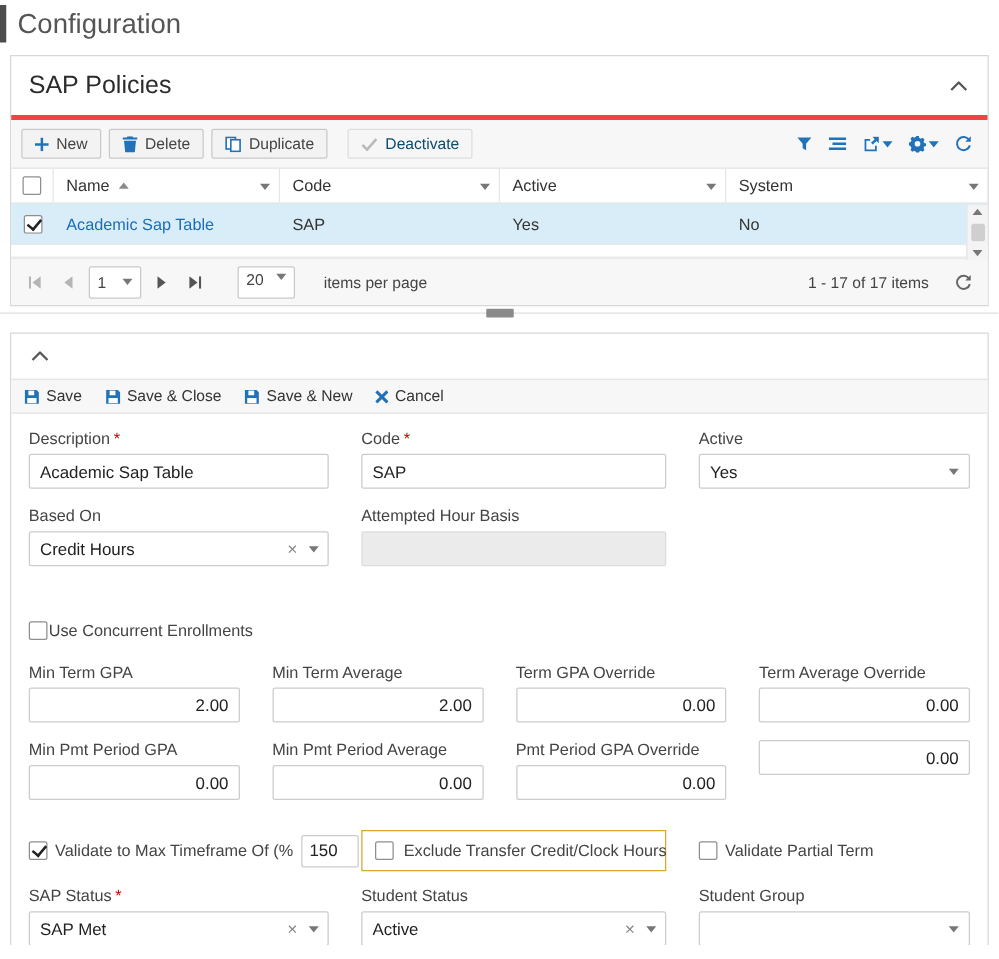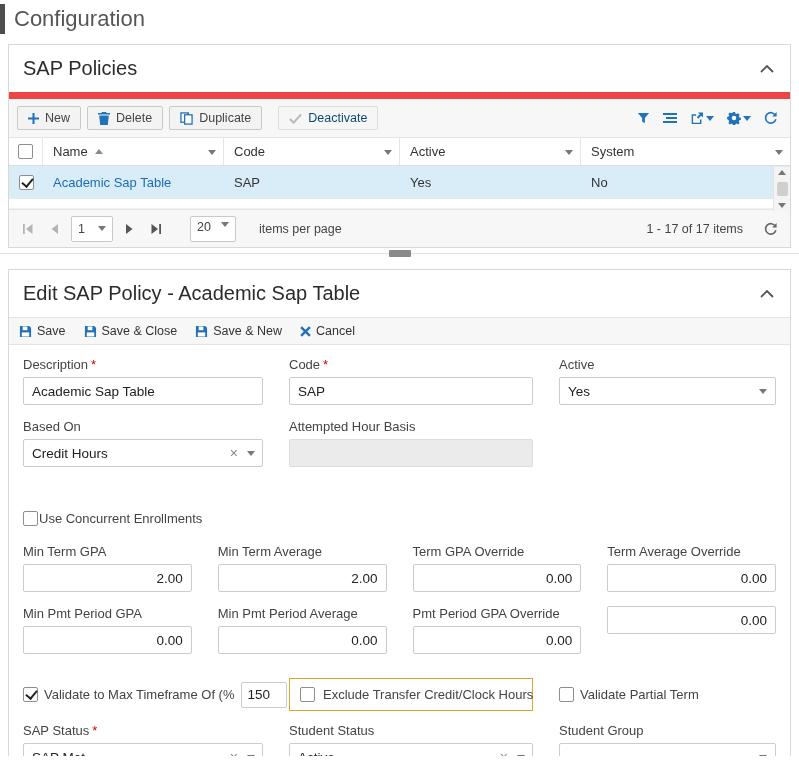--- a/index.html
+++ b/index.html
@@ -12,21 +12,21 @@
                 font-size:22px; color:#555; }
 
   
   .panel { margin:0 8px; border:1px solid #d8d8d8; background:#fff; }
   .panel-header { display:flex; align-items:center; justify-content:space-between;
                   padding:12px 14px; }
   .panel-title { font-size:20px; color:#2b2b2b; }
   .collapse-btn { cursor:pointer; padding:2px; }
 
   
-  .toolbar { background:#f7f7f7; border-top:7px solid #ef4444; border-bottom:1px solid #e4e4e4;
+  .toolbar { background:#f7f7f7; border-top:4px solid #ef4444; border-bottom:1px solid #e4e4e4;
              padding:7px 8px; display:flex; align-items:center; gap:6px; }
   .btn { display:inline-flex; align-items:center; gap:6px; border:1px solid #c9c9c9;
          background:#f3f3f3; border-radius:2px; padding:4px 10px; font-size:12.5px; color:#444; cursor:pointer; }
   .btn.disabled { color:#0c4a6e; border-color:#ddd; background:#f6f6f6; }
   .btn.spaced { margin-left:10px; }
   .toolbar-right { margin-left:auto; display:flex; align-items:center; gap:13px; padding-right:4px; }
   .tool-ico { display:inline-flex; align-items:center; gap:2px; cursor:pointer; }
 
   .flat-toolbar { background:#f7f7f7; border-top:1px solid #e4e4e4; border-bottom:1px solid #e4e4e4;
                   padding:6px 10px; display:flex; align-items:center; gap:18px; }
@@ -292,21 +292,20 @@
       </div>
     </div>
   </div>
 
   <div class="splitter">
     <span class="split-handle"></span>
   </div>
 
   <div class="panel">
     <div class="panel-header">
-      <span class="panel-title">Edit SAP Policy - Academic Sap Table</span>
       <span class="collapse-btn">
         <span>
           <svg width="14" height="8" viewBox="0 0 14 8">
               <path d="M1 7 7 1l6 6" fill="none" stroke="#555" stroke-width="1.8"></path>
             </svg>
         </span>
       </span>
     </div>
 
     <div class="flat-toolbar">

